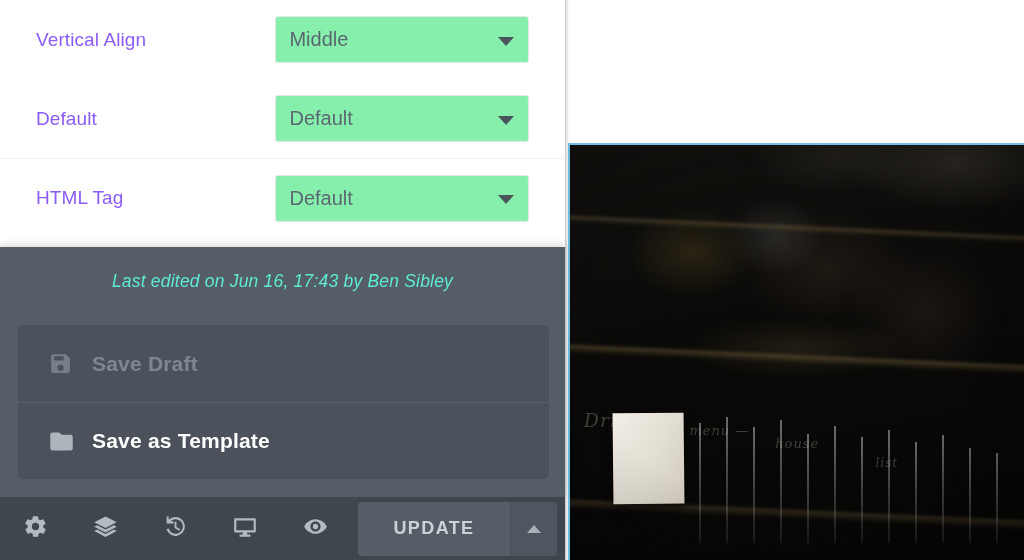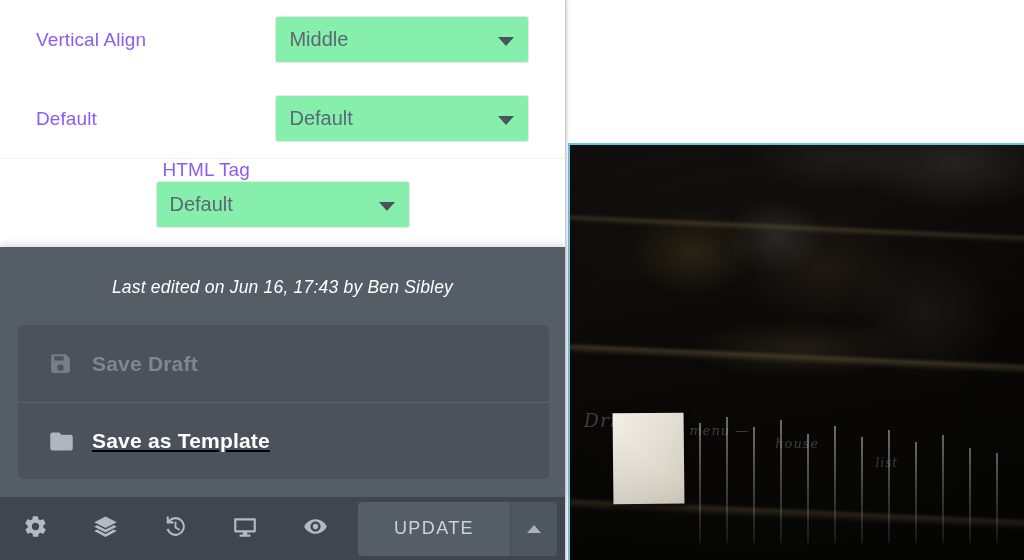--- a/index.html
+++ b/index.html
@@ -87,21 +87,21 @@
     width: 565px; height: 560px;
     background: #ffffff;
     box-shadow: 2px 0 5px rgba(0,0,0,0.10);
   }
   .controls { position: absolute; left: 0; top: 0; width: 565px; }
 
   .control-row {
     display: flex; align-items: center;
     height: 79px; padding: 0 36px;
   }
-  .control-row.sep { border-top: 1px solid #eef0f2; flex-direction: column; }
+  .control-row.sep { border-top: 1px solid #eef0f2; }
   .control-label {
     width: 240px;
     font-size: 19px; color: #8b5cf6;
     letter-spacing: 0.1px;
   }
   .select-box {
     position: relative;
     width: 254px; height: 47px;
     background: #86efac;
     border: 1px solid #e4e8eb;
@@ -126,37 +126,37 @@
   
   .save-panel {
     position: absolute; left: 0; top: 247px;
     width: 565px; height: 250px;
     background: #555e67;
     box-shadow: 0 -3px 7px rgba(0,0,0,0.13);
   }
   .last-edited {
     text-align: center;
     font-size: 17.5px; font-style: italic;
-    color: #ffffff;
-    padding-top: 30px;
+    color: #5eead4;
+    padding-top: 24px;
     letter-spacing: 0.2px;
   }
   .save-group {
     position: absolute; left: 18px; top: 78px;
     width: 531px;
     border-radius: 5px;
     overflow: hidden;
     background: #4b525b;
   }
   .save-item {
     display: flex; align-items: center;
     height: 77px;
     padding-left: 30px;
   }
-  .save-item + .save-item { border-top: 1px solid #5a626b; text-decoration: underline; }
+  .save-item + .save-item { border-top: 1px solid #5a626b; }
   .save-item .ic { width: 44px; display: flex; align-items: center; }
   .save-item .lbl { font-size: 21px; letter-spacing: 0.2px; font-weight: bold; }
   .save-draft .lbl { color: #7e868f; }
   .save-draft .ic svg { fill: #767e87; }
   .save-template .lbl { color: #ffffff; font-weight: bold; }
   .save-template .ic svg { fill: #aeb5bd; }
 
   
   .toolbar {
     position: absolute; left: 0; top: 497px;
@@ -168,21 +168,21 @@
     width: 70px; height: 63px;
     display: flex; align-items: center; justify-content: center;
   }
   .tool-btn svg { fill: #b4bac1; }
   .update-btn {
     margin-left: 8px;
     width: 152px; height: 54px;
     background: #555e67;
     border-radius: 4px 0 0 4px;
     display: flex; align-items: center; justify-content: center;
-    color: #ccd2d8; font-size: 18px; font-weight: normal;
+    color: #ccd2d8; font-size: 18px; font-weight: bold;
     letter-spacing: 1.4px;
   }
   .update-caret-btn {
     width: 47px; height: 54px;
     background: #4e565f;
     border-radius: 0 4px 4px 0;
     border-left: 1px solid #454d56;
     display: flex; align-items: center; justify-content: center;
   }
   .caret-up {

